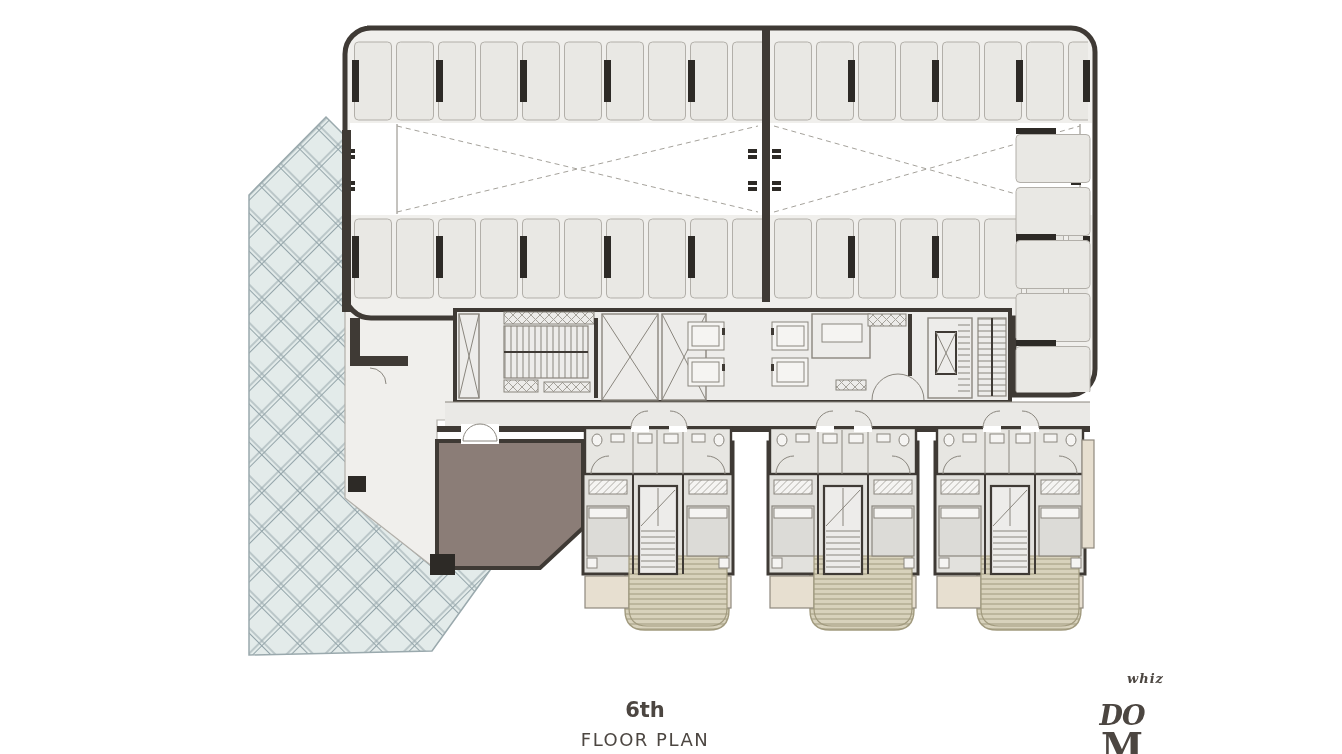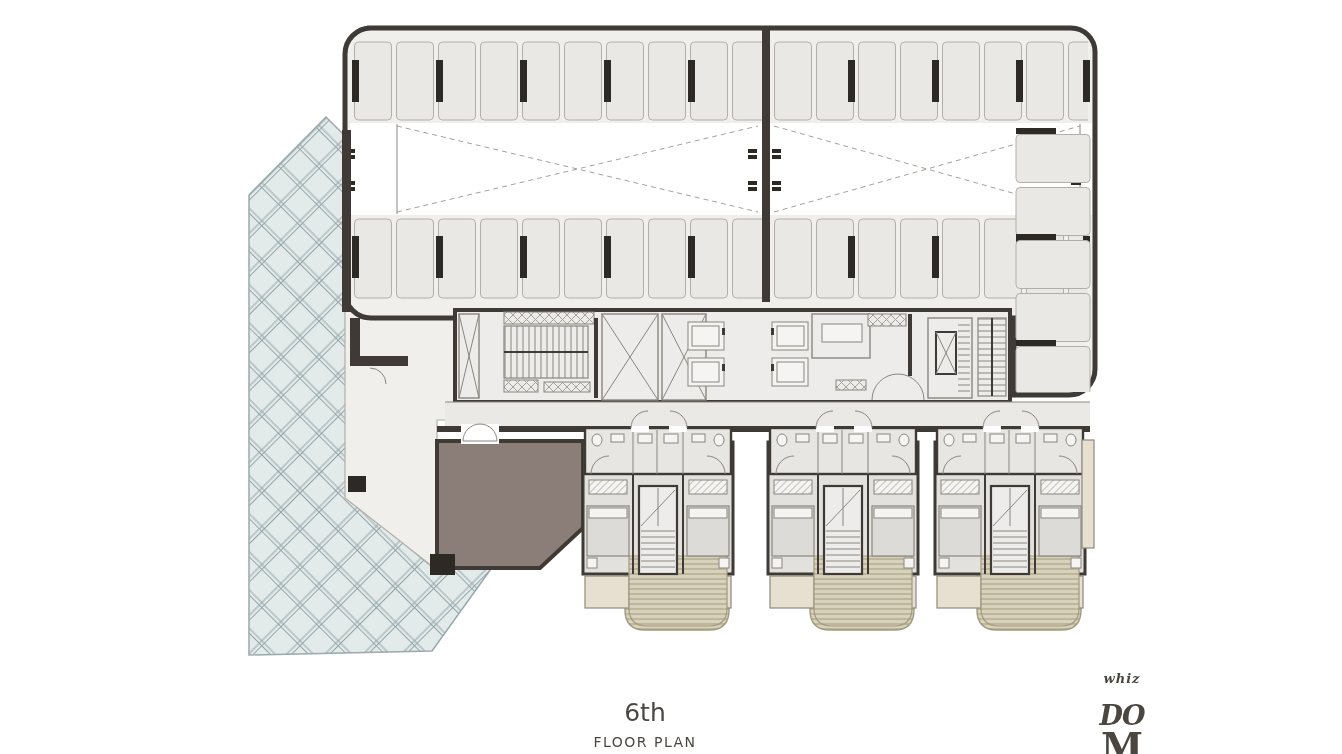--- a/index.html
+++ b/index.html
@@ -23,25 +23,25 @@
   .bal{fill:var(--balf);stroke:var(--balstroke);stroke-width:1.2;}
   .stairbox{fill:var(--corefill);stroke:var(--wall);stroke-width:2.2;}
   .brownroom{fill:var(--brown);stroke:var(--wall);stroke-width:4;}
   .terr{fill:var(--plate);stroke:var(--stalls);stroke-width:1.2;}
   .latt{stroke:var(--latstroke);stroke-width:1.5;}
   .corr{fill:var(--corrf);}
   .gap{fill:var(--white);}
 
   
   .caption{position:absolute;left:560px;top:698px;width:170px;text-align:center;color:var(--text);}
-  .caption .fl{font-size:25px;}
-  .caption .fp{font-size:14px;letter-spacing:1.5px;margin-top:7px;}
+  .caption .fl{font-size:21px;font-weight:bold;}
+  .caption .fp{font-size:18px;letter-spacing:1.5px;margin-top:7px;}
   .logo{position:absolute;left:1080px;top:672px;width:84px;text-align:center;color:var(--text);
         font-family:"DejaVu Serif","Liberation Serif",serif;line-height:1;}
-  .logo .l1{font-size:13px;font-weight:bold;font-style:italic;letter-spacing:1px;}
+  .logo .l1{font-size:13px;font-weight:bold;font-style:italic;letter-spacing:1px;text-align:right;}
   .logo .l2{font-size:27px;font-style:italic;font-weight:bold;margin-top:17px;letter-spacing:-1px;}
   .logo .l3{font-size:38px;font-weight:900;margin-top:-2px;}
 </style>
 </head>
 <body>
 
 <div class="stage">
 
 <svg width="1342" height="754" viewBox="0 0 1342 754">
   <defs>

